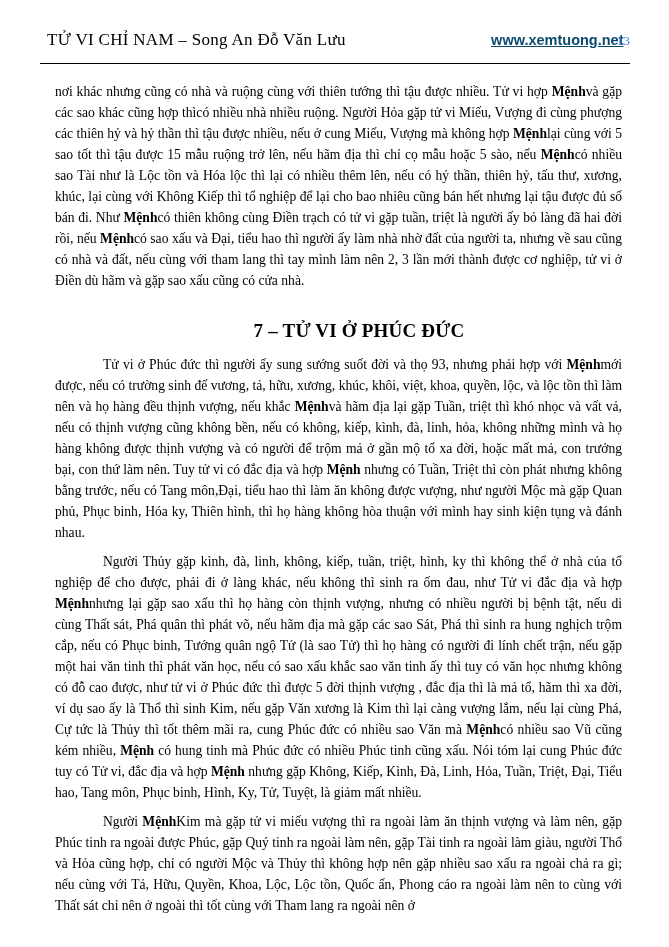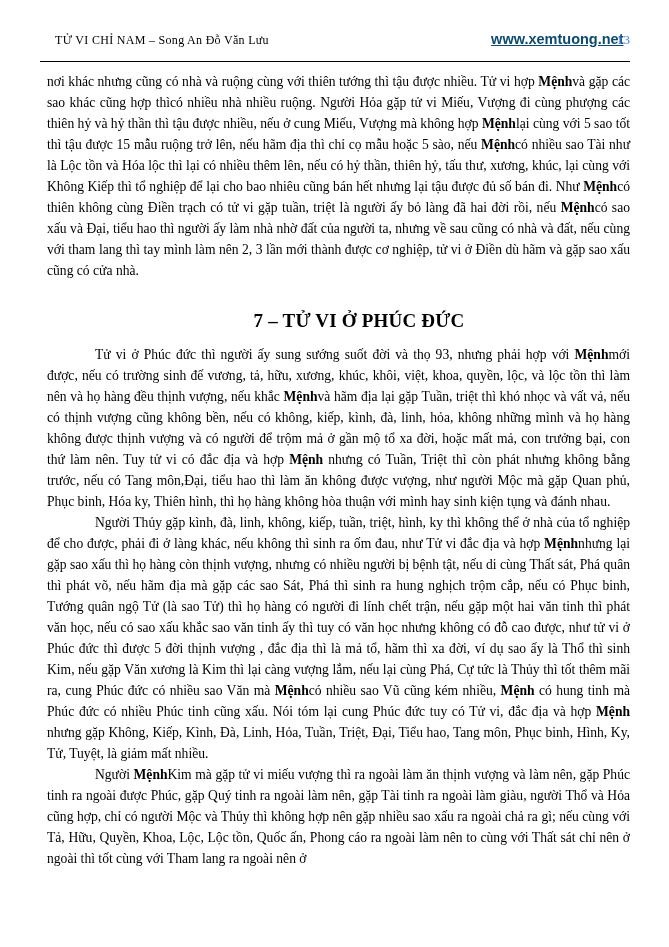--- a/index.html
+++ b/index.html
@@ -16,24 +16,23 @@
     padding: 30px 39px 0 40px;
     overflow: hidden;
   }
   .doc-header {
     display: flex;
     justify-content: space-between;
     align-items: baseline;
     padding: 0 0 13px 7px;
   }
   .doc-header .title {
-    font-size: 12px;
+    font-size: 17px;
     letter-spacing: 0.3px;
     white-space: nowrap;
-    margin-left: 8px;
   }
   .header-right { white-space: nowrap; }
   .site-link {
     font-family: "Liberation Sans", sans-serif;
     font-weight: bold;
     font-size: 14.5px;
     text-decoration: underline;
     cursor: pointer;
   }
   .page-num {
@@ -46,21 +45,21 @@
     border: none;
     border-top: 1.6px solid #000;
     margin: 0;
   }
   .doc-body {
     padding: 9px 0 0 7px;
     font-size: 13.6px;
     line-height: 21px;
     text-align: justify;
   }
-  .doc-body p { margin: 0; font-family: Liberation Serif, serif; }
+  .doc-body p { margin: 8px; font-family: Liberation Serif, serif; }
   .doc-body p.indent { text-indent: 48px; }
   .sec-heading {
     font-size: 19px;
     font-weight: bold;
     margin: 29px 0 13px 41px;
     letter-spacing: 0.2px;
     text-align: center;
   }
   b.menh { font-weight: bold; }
 </style>

